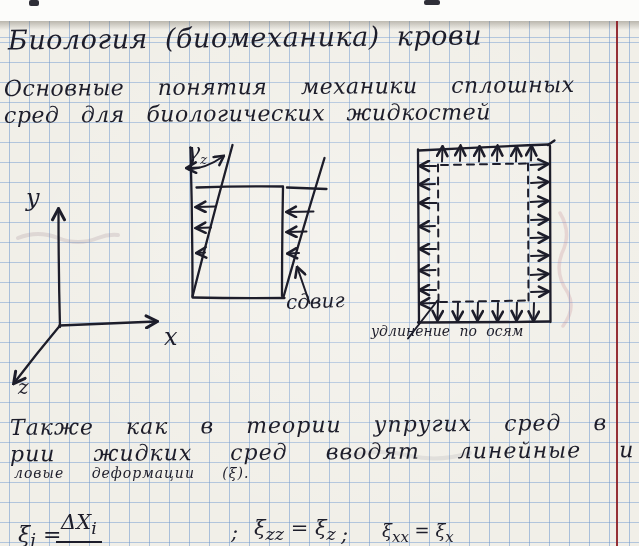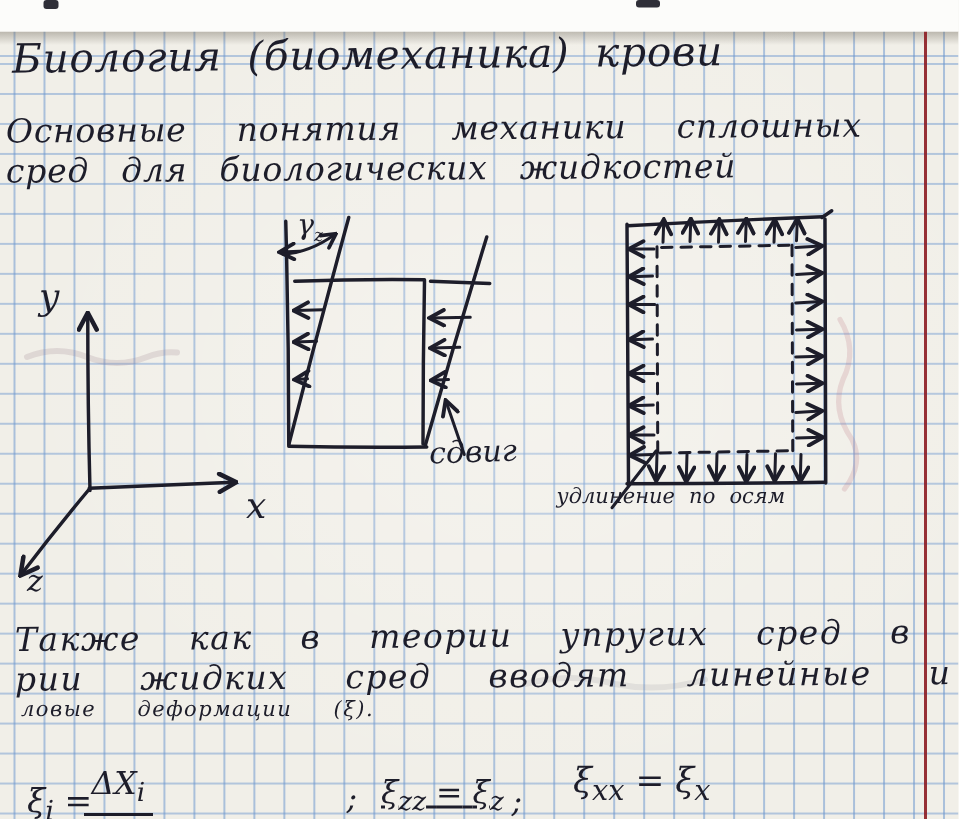--- a/index.html
+++ b/index.html
@@ -25,34 +25,34 @@
   .hw{position:absolute;z-index:6;font-style:italic;color:#1d1d2a;white-space:nowrap;line-height:1.1;}
   .title{left:8px;top:23px;font-size:27px;letter-spacing:.5px;word-spacing:8px;transform:rotate(-.6deg);}
   .sub1{left:4px;top:75px;font-size:22px;letter-spacing:.5px;word-spacing:26px;transform:rotate(-.4deg);}
   .sub2{left:4px;top:102px;font-size:22px;letter-spacing:.5px;word-spacing:14px;transform:rotate(-.4deg);}
   .par1{left:10px;top:413px;font-size:22px;letter-spacing:1px;word-spacing:24px;transform:rotate(-.5deg);}
   .par2{left:10px;top:440px;font-size:22px;letter-spacing:1px;word-spacing:30px;transform:rotate(-.4deg);}
   .par3{left:14px;top:466px;font-size:14px;letter-spacing:1px;word-spacing:22px;}
   .lab-y{left:26px;top:185px;font-size:24px;}
   .lab-x{left:164px;top:324px;font-size:24px;}
   .lab-z{left:18px;top:376px;font-size:20px;}
-  .lab-gamma{left:198px;top:140px;font-size:19px;}
+  .lab-gamma{left:187px;top:140px;font-size:22px;}
   .lab-shear{left:286px;top:290px;font-size:20px;transform:rotate(-2deg);}
   .lab-elong{left:371px;top:324px;font-size:14px;word-spacing:5px;}
   .hw sub{font-size:.6em;}
   .formula{position:absolute;z-index:6;font-style:italic;color:#1d1d2a;white-space:nowrap;}
   .f-lhs{left:18px;top:522px;font-size:22px;}
   .f-frac{left:56px;top:510px;font-size:21px;text-align:center;}
   .f-frac .num{display:block;border-bottom:2px solid #1d1d2a;padding:0 5px 3px;}
   .f-frac .den{display:block;padding-top:1px;}
   .f-rel1{left:146px;top:519px;font-size:21px;}
   .f-sep1{left:231px;top:520px;font-size:21px;}
-  .f-rel2{left:254px;top:516px;font-size:21px;text-decoration:underline;}
+  .f-rel2{left:254px;top:516px;font-size:21px;}
   .f-sep2{left:341px;top:522px;font-size:21px;}
-  .f-rel3{left:382px;top:508px;font-size:23px;}
+  .f-rel3{left:382px;top:520px;font-size:18px;}
 </style>
 </head>
 <body>
 
 <div id="scan">
 
   <div class="scan-band"></div>
   <div class="smudge" style="left:29px;top:0;width:10px;height:6px;"></div>
   <div class="smudge" style="left:424px;top:0;width:16px;height:5px;"></div>
 

